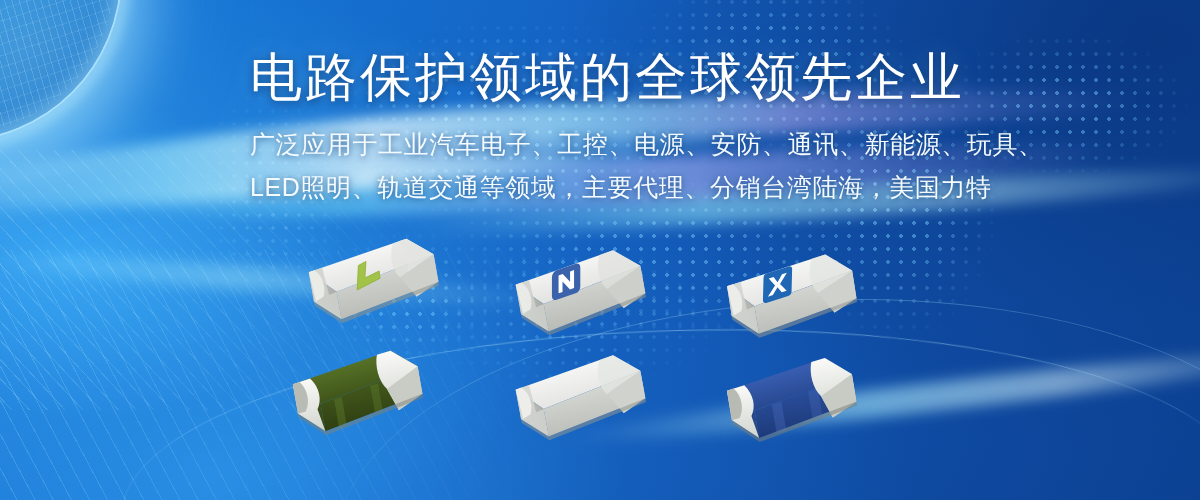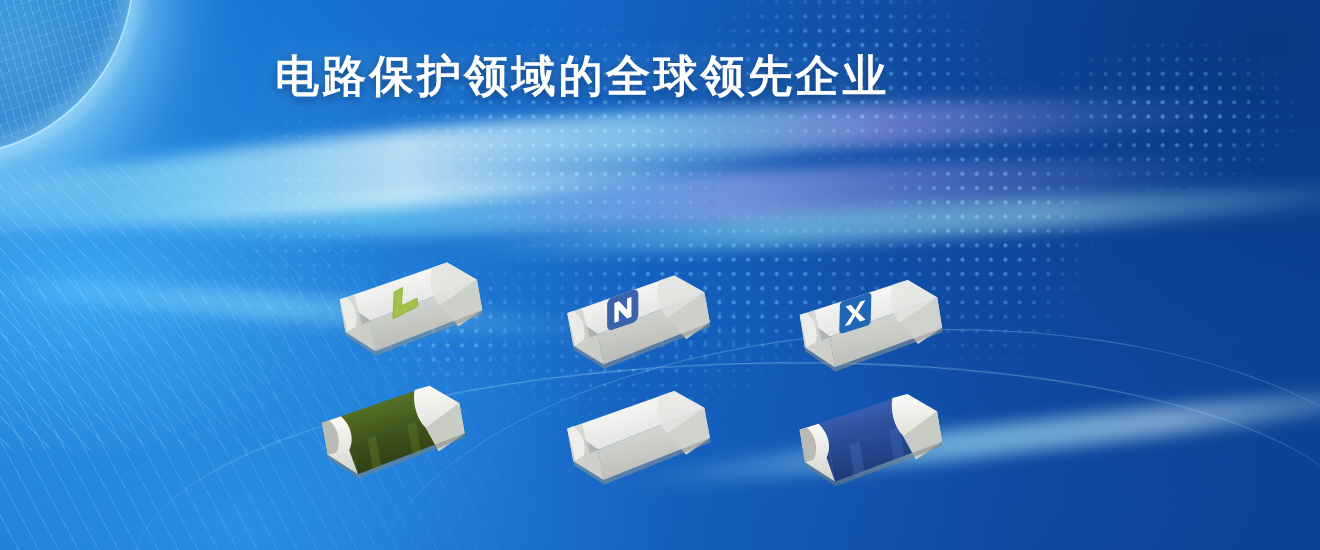--- a/index.html
+++ b/index.html
@@ -148,21 +148,21 @@
   .swoosh2 {
     position:absolute; left:330px; top:300px; width:980px; height:230px;
     border-top:1px solid rgba(175,230,255,0.28);
     border-radius:50% 50% 0 0 / 100% 100% 0 0;
     transform:rotate(-2.5deg);
   }
 
   
   .copy { position:absolute; left:250px; top:48px; width:840px; }
   .headline {
-    font-size:40px; font-weight:700; color:#ffffff;
+    font-size:52px; font-weight:400; color:#ffffff;
     letter-spacing:3px; line-height:1.12;
     text-shadow:0 2px 10px rgba(4,40,95,0.75), 0 0 22px rgba(120,200,255,0.45);
   }
   .subline {
     margin-top:17px;
     font-size:25px; font-weight:400; color:#f4fbff;
     line-height:1.72; letter-spacing:0.6px;
     text-shadow:0 1px 7px rgba(5,45,105,0.80), 0 0 14px rgba(90,180,250,0.35);
   }
 
@@ -201,20 +201,24 @@
     <div class="streak s6"></div>
   </div>
 
   <div class="linesA"></div>
   <div class="linesB"></div>
   <div class="swoosh"></div>
   <div class="swoosh2"></div>
 
   <div class="copy">
     <div class="headline">电路保护领域的全球领先企业</div>
+    <div class="subline">
+      <div>广泛应用于工业汽车电子、工控、电源、安防、通讯、新能源、玩具、</div>
+      <div>LED照明、轨道交通等领域，主要代理、分销台湾陆海，美国力特</div>
+    </div>
   </div>
 
   <div class="products">
 
     <div class="fuse f1">
       <svg width="150" height="86" viewBox="0 0 150 86">
         <defs>
           <linearGradient id="topA" x1="0" y1="0" x2="0.25" y2="1">
             <stop offset="0" stop-color="#fbfbfa"></stop>
               <stop offset="1" stop-color="#e3e4e1"></stop>

